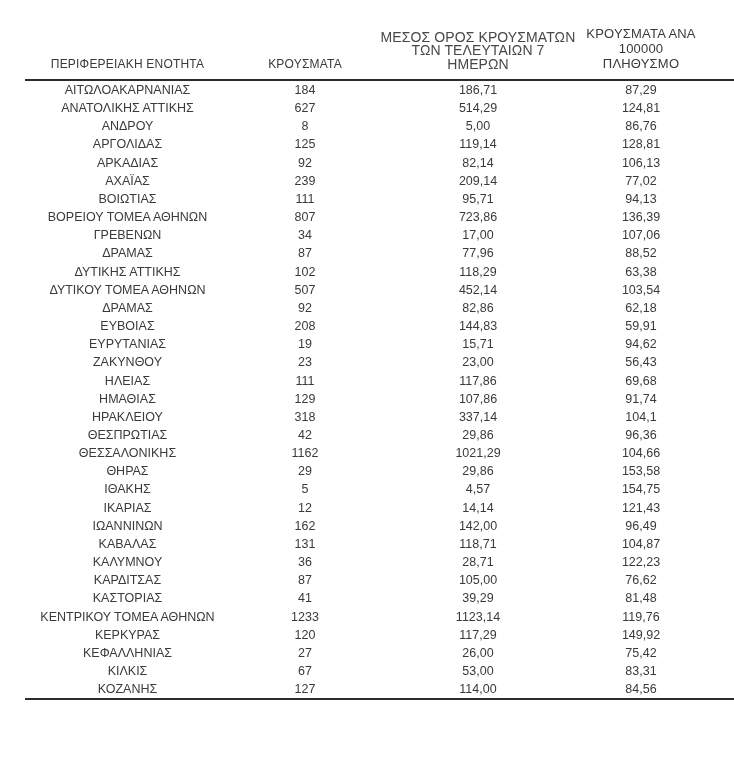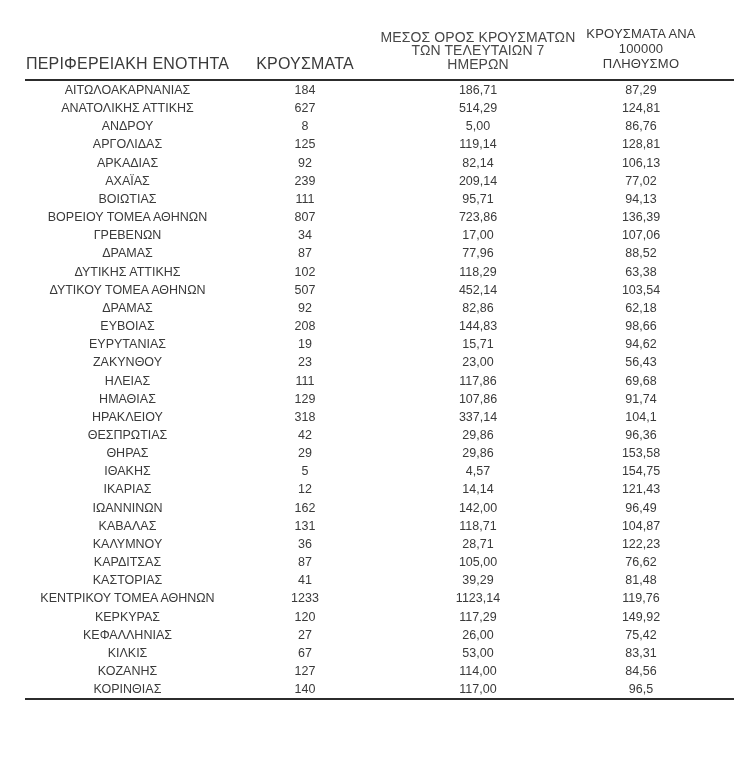--- a/index.html
+++ b/index.html
@@ -24,21 +24,21 @@
     width: 709px;
   }
   table.cases th {
     font-weight: normal;
     vertical-align: bottom;
     text-align: center;
     padding: 6px 0 8px 0;
     border-bottom: 2.5px solid #2c2c2c;
   }
   table.cases th .h-line { display: block; }
-  .h-main  { font-size: 16px; line-height: 14px;   letter-spacing: 0.2px; }
+  .h-main  { font-size: 12px; line-height: 14px;   letter-spacing: 0.2px; }
   .h-small { font-size: 14px; line-height: 13.5px; color: #474747; letter-spacing: 0.1px; }
   .h-big   { font-size: 13px;   line-height: 15px;   letter-spacing: 0.2px; }
   table.cases td {
     font-size: 12.5px;
     line-height: 18.15px;
     height: 18.15px;
     padding: 0;
     text-align: center;
     white-space: nowrap;
     overflow: hidden;
@@ -153,21 +153,21 @@
         <tr>
           <td>ΔΡΑΜΑΣ</td>
           <td>92</td>
           <td>82,86</td>
           <td>62,18</td>
         </tr>
         <tr>
           <td>ΕΥΒΟΙΑΣ</td>
           <td>208</td>
           <td>144,83</td>
-          <td>98,66</td>
+          <td>59,91</td>
         </tr>
         <tr>
           <td>ΕΥΡΥΤΑΝΙΑΣ</td>
           <td>19</td>
           <td>15,71</td>
           <td>94,62</td>
         </tr>
         <tr>
           <td>ΖΑΚΥΝΘΟΥ</td>
           <td>23</td>
@@ -192,20 +192,26 @@
           <td>337,14</td>
           <td>104,1</td>
         </tr>
         <tr>
           <td>ΘΕΣΠΡΩΤΙΑΣ</td>
           <td>42</td>
           <td>29,86</td>
           <td>96,36</td>
         </tr>
         <tr>
+          <td>ΘΕΣΣΑΛΟΝΙΚΗΣ</td>
+          <td>1162</td>
+          <td>1021,29</td>
+          <td>104,66</td>
+        </tr>
+        <tr>
           <td>ΘΗΡΑΣ</td>
           <td>29</td>
           <td>29,86</td>
           <td>153,58</td>
         </tr>
         <tr>
           <td>ΙΘΑΚΗΣ</td>
           <td>5</td>
           <td>4,57</td>
           <td>154,75</td>
@@ -268,23 +274,17 @@
           <td>ΚΙΛΚΙΣ</td>
           <td>67</td>
           <td>53,00</td>
           <td>83,31</td>
         </tr>
         <tr>
           <td>ΚΟΖΑΝΗΣ</td>
           <td>127</td>
           <td>114,00</td>
           <td>84,56</td>
-        </tr>
-        <tr>
-          <td>ΚΟΡΙΝΘΙΑΣ</td>
-          <td>140</td>
-          <td>117,00</td>
-          <td>96,5</td>
         </tr>
       </tbody>
   </table>
 
 </div>
 
 </body></html>

